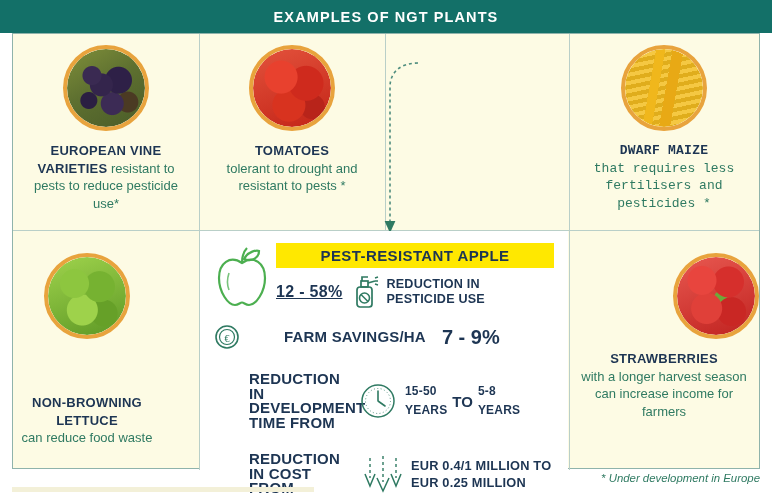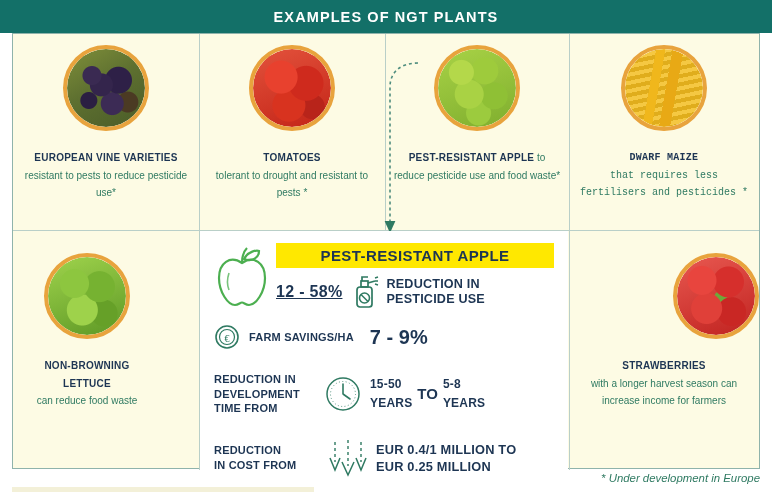--- a/index.html
+++ b/index.html
@@ -95,22 +95,22 @@
       radial-gradient(circle at 32% 30%, #e8453e 0 14px, transparent 15px),
       radial-gradient(circle at 66% 32%, #d62f2c 0 15px, transparent 16px),
       radial-gradient(circle at 38% 66%, #e04039 0 15px, transparent 16px),
       radial-gradient(circle at 70% 70%, #c92724 0 14px, transparent 15px),
       radial-gradient(circle at 56% 52%, #6ea83a 0 6px, transparent 7px),
       linear-gradient(160deg,#e85850 0%,#c02320 100%);
   }
 
   
   .cap{
-    font-size:10px;line-height:17.5px;color:#2f7a62;
-    margin-top:18px;padding:0 8px;
+    font-size:13px;line-height:17.5px;color:#2f7a62;
+    margin-top:11px;padding:0 8px;
   }
   .cap b{color:#1d3553;font-weight:bold;letter-spacing:.25px;}
 
   
   .connector{position:absolute;left:384px;top:57px;width:36px;height:180px;pointer-events:none;}
 
   
   .panel{
     position:absolute;box-sizing:border-box;
     background:#ffffff;
@@ -127,22 +127,22 @@
   }
   .row-pest{display:flex;align-items:center;margin-top:7px;}
   .bignum{font-size:16px;font-weight:bold;color:#1d3553;letter-spacing:.3px;text-decoration:underline;}
   .sprayer{margin:0 7px 0 9px;flex:none;}
   .pestlabel{font-size:12.6px;line-height:15.5px;color:#1d3553;font-weight:bold;letter-spacing:.2px;}
 
   .divider{height:1px;background:#9ab8ae;margin:8px 0 0 0;}
 
   .row{display:flex;align-items:center;padding:7px 0;}
   .rowlabel{
-    font-size:11px;line-height:14.5px;color:#1d3553;
-    font-weight:bold;letter-spacing:.2px;
+    font-size:15px;line-height:14.5px;color:#1d3553;
+    font-weight:bold;letter-spacing:.2px;margin-left:35px;
   }
   .euro-icon{flex:none;margin-right:9px;}
   .savings-label{flex:none;}
   .savings-val{font-size:20px;font-weight:bold;color:#1d3553;margin-left:16px;}
 
   .clock{flex:none;margin:0 8px 0 6px;}
   .time-vals{display:flex;align-items:center;}
   .time-block{font-size:12px;font-weight:bold;color:#1d3553;line-height:19px;letter-spacing:.2px;}
   .to-word{font-size:15px;font-weight:bold;color:#1d3553;margin:0 5px;}
 
@@ -186,44 +186,36 @@
 
   <div class="cell" style="left:199px;top:34px;width:186px;height:196px;padding-top:11px;align-items:center;">
     <div class="photo ph-tomato" style="width:86px;height:86px;">
       <div class="inner"></div>
     </div>
     <div class="cap">
       <b>TOMATOES</b><br><span>tolerant to drought and resistant to pests *</span>
     </div>
   </div>
 
-  <div class="cell" style="left:385px;top:34px;width:184px;height:196px;padding-top:11px;">
-    <div class="photo ph-apple" style="width:86px;height:86px;">
-      <div class="inner"></div>
-    </div>
-    <div class="cap">
-      <b>PEST-RESISTANT APPLE</b><span> to reduce pesticide use and food waste*</span>
-    </div>
-  </div>
 
   <div class="cell" style="left:569px;top:34px;width:190px;height:196px;padding-top:11px;font-family:Liberation Mono, monospace;">
     <div class="photo ph-maize" style="width:86px;height:86px;">
       <div class="inner"></div>
     </div>
     <div class="cap">
       <b>DWARF MAIZE</b><br><span>that requires less fertilisers and pesticides *</span>
     </div>
   </div>
 
   <svg class="connector" viewBox="0 0 36 180">
     <path d="M34 6 C 18 6, 6 14, 6 30 L 6 164" fill="none" stroke="#4e8d7e" stroke-width="1.6" stroke-dasharray="3 3"></path>
     <polygon points="0.6,164 11.4,164 6,176" fill="#2f7a62"></polygon>
   </svg>
 
-  <div class="cell" style="left:13px;top:231px;width:148px;height:238px;padding-top:22px;">
+  <div class="cell" style="left:13px;top:231px;width:148px;height:238px;padding-top:22px;gap:44px;">
     <div class="photo ph-lettuce" style="width:86px;height:86px;">
       <div class="inner"></div>
     </div>
     <div class="cap">
       <b>NON-BROWNING LETTUCE</b><br><span>can reduce food waste</span>
     </div>
   </div>
 
   <div class="cell" style="left:569px;top:231px;width:190px;height:238px;padding-top:22px;align-items:flex-end;">
     <div class="photo ph-strawberry" style="width:86px;height:86px;">

